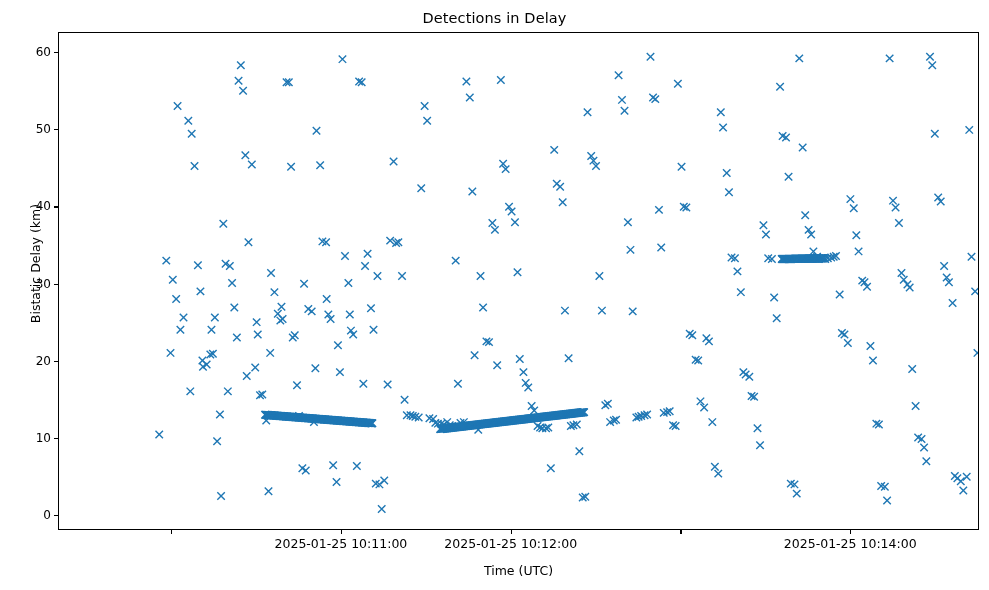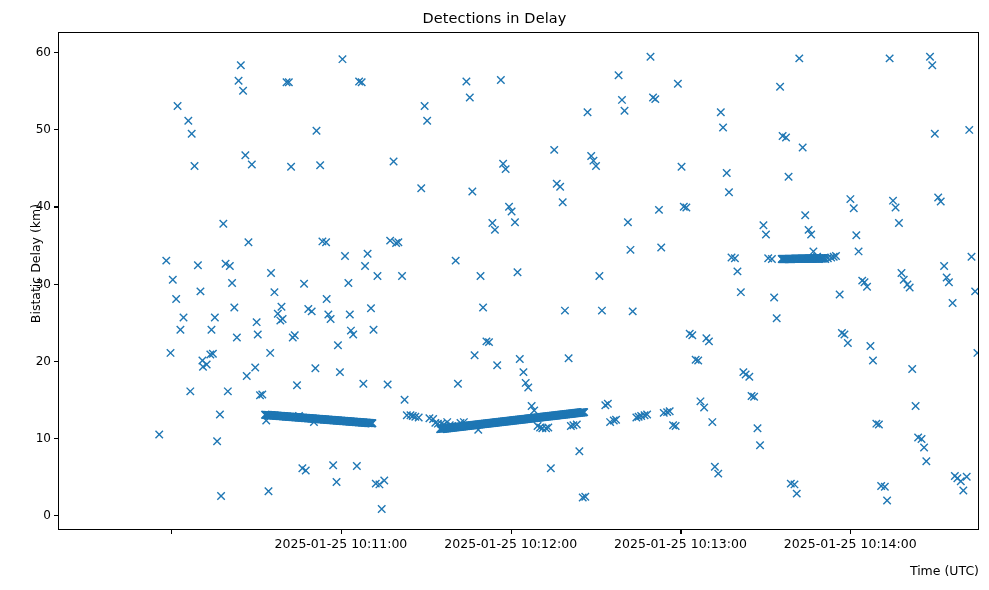--- a/index.html
+++ b/index.html
@@ -57,21 +57,21 @@
     text-align: center;
     transform: rotate(-90deg);
     transform-origin: center center;
     font-size: 12.5px;
   }
   #x-axis-label {
     position: absolute;
     left: 58px;
     top: 563px;
     width: 921px;
-    text-align: right;
+    text-align: center;
     font-size: 12.5px;
   }
   .ytick-label {
     position: absolute;
     right: 0;
     width: 44px;
     text-align: right;
     font-size: 12px;
     line-height: 12px;
     transform: translateY(-6px);
@@ -1163,21 +1163,20 @@
       <div class="ytick-mark" style="left: 54.4px; top: 129.284px;"></div>
       <div class="ytick-label" style="top: 52.0744px; right: 938px;">60</div>
       <div class="ytick-mark" style="left: 54.4px; top: 52.0744px;"></div>
     </div>
   <div id="xtick-group">
       <div class="xtick-mark" style="left: 171.18px;"></div>
       <div class="xtick-label" style="left: 340.949px;">2025-01-25 10:11:00</div>
       <div class="xtick-mark" style="left: 340.949px;"></div>
       <div class="xtick-label" style="left: 510.719px;">2025-01-25 10:12:00</div>
       <div class="xtick-mark" style="left: 510.719px;"></div>
-      <div class="xtick-label" style="left: 680.488px;">2025-01-25 10:13:00</div>
       <div class="xtick-mark" style="left: 680.488px;"></div>
       <div class="xtick-label" style="left: 850.258px;">2025-01-25 10:14:00</div>
       <div class="xtick-mark" style="left: 850.258px;"></div>
     </div>
 
   <div id="y-axis-label">Bistatic Delay (km)</div>
 
   <div id="x-axis-label">Time (UTC)</div>
 
 </div>

